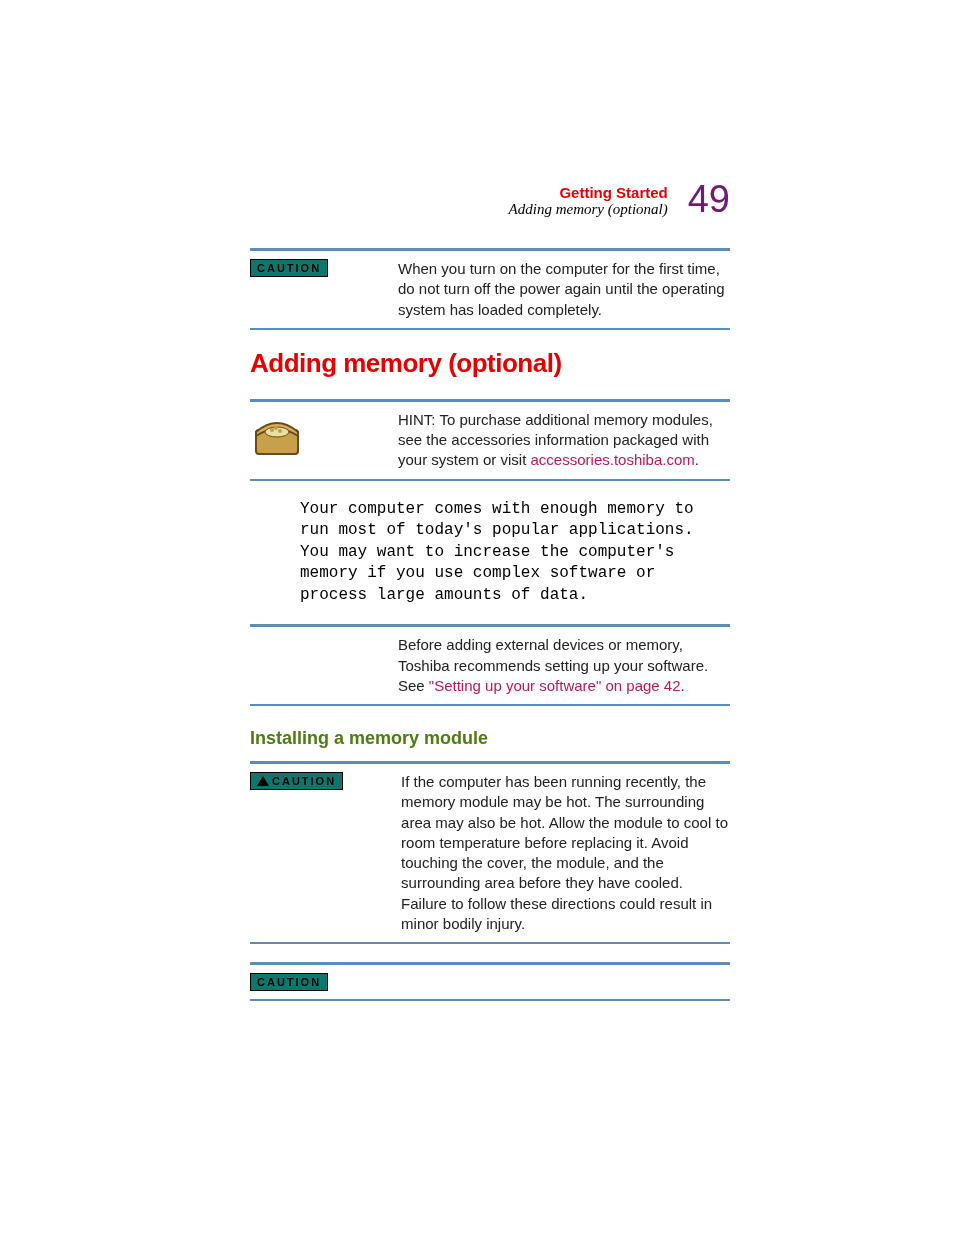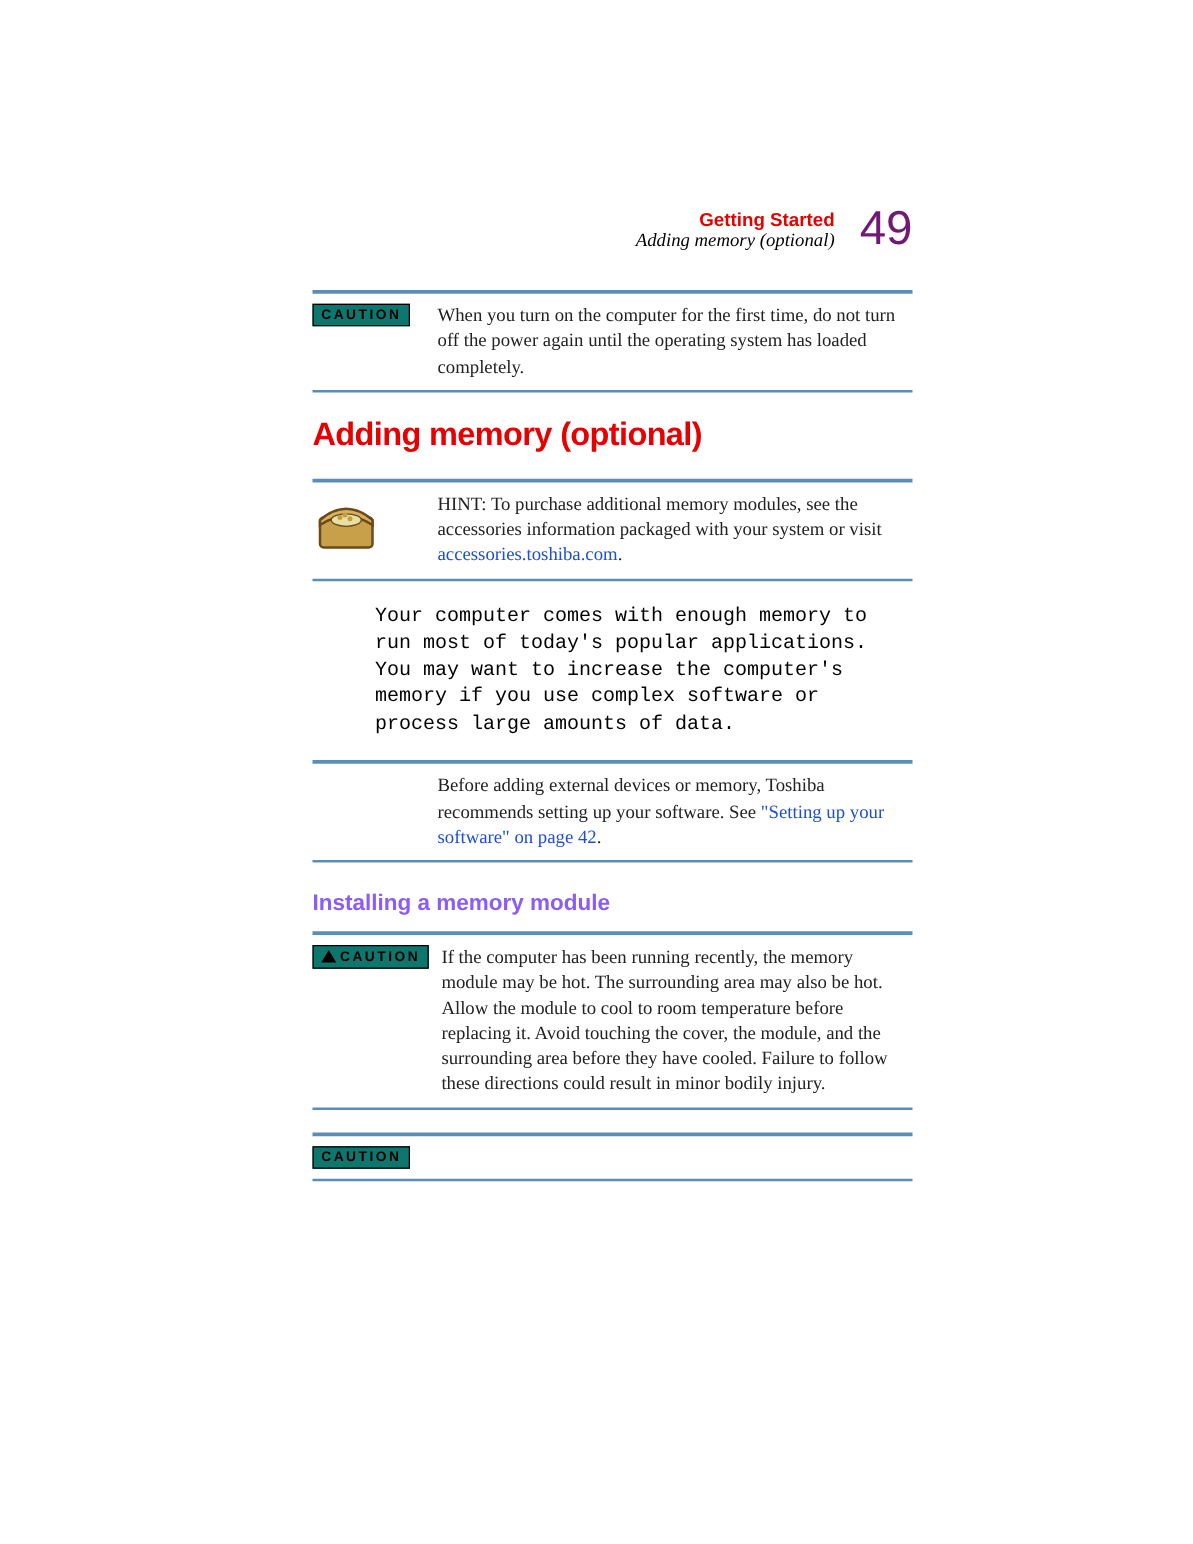--- a/index.html
+++ b/index.html
@@ -7,21 +7,21 @@
     width: 954px;
     height: 1235px;
     background: #ffffff;
     font-family: Georgia, 'Times New Roman', serif;
     color: #000;
     position: relative;
   }
   .page {
     position: absolute;
     left: 250px;
-    top: 164px;
+    top: 180px;
     width: 480px;
   }
   .header {
     display: flex;
     justify-content: flex-end;
     align-items: flex-end;
     margin-bottom: 30px;
   }
   .header-text {
     text-align: right;
@@ -81,40 +81,41 @@
     border-left: 6px solid transparent;
     border-right: 6px solid transparent;
     border-bottom: 10px solid #000;
     margin-right: 3px;
     vertical-align: baseline;
     position: relative;
     top: 1px;
   }
   .callout-body {
     flex: 1;
-    font-family: Liberation Serif, serif;
+    font-family: Liberation Sans, sans-serif;
     font-size: 15px;
     line-height: 1.35;
     color: #222;
+    margin-left: 48px;
   }
   .callout-body .link {
-    color: #1d4ed8;
+    color: #be185d;
   }
   .h1 {
     font-family: Arial, Helvetica, sans-serif;
     font-weight: bold;
     color: #e60000;
     font-size: 26px;
     margin: 18px 0 20px 0;
     letter-spacing: -0.5px;
   }
   .h2 {
     font-family: Arial, Helvetica, sans-serif;
     font-weight: bold;
-    color: #8b5cf6;
+    color: #4d7c0f;
     font-size: 18px;
     margin: 22px 0 12px 0;
   }
   .bodytext {
     font-family: Liberation Mono, monospace;
     font-size: 16px;
     line-height: 1.35;
     color: #000;
     margin: 0 0 18px 50px;
   }

